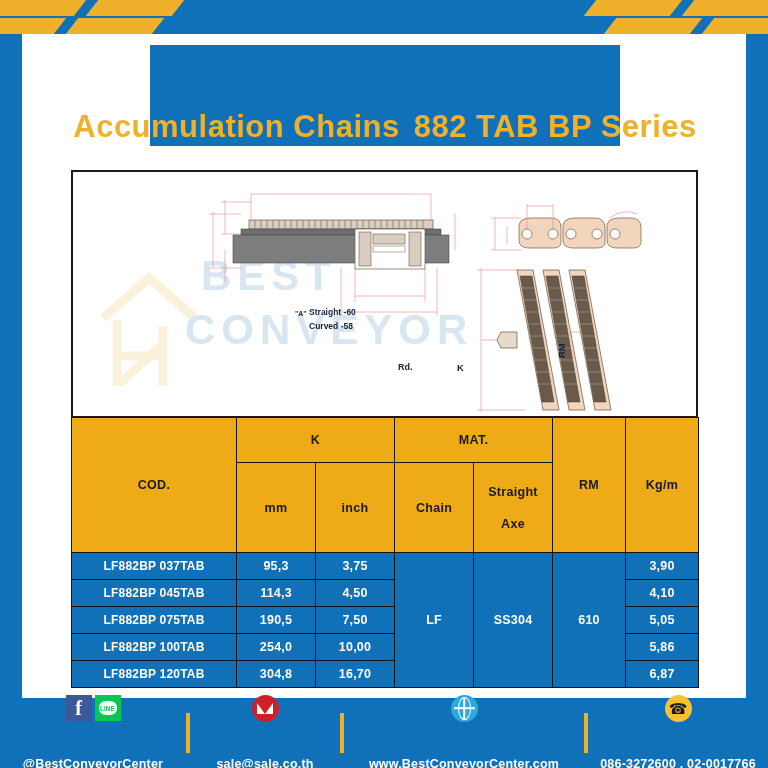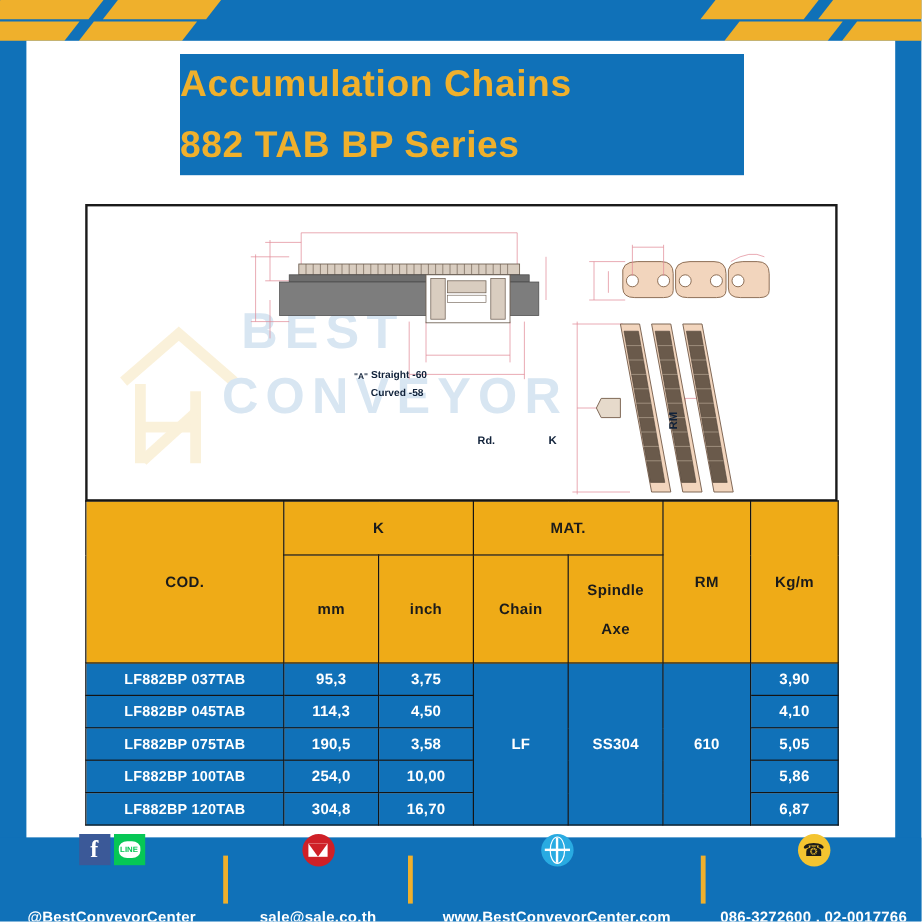--- a/index.html
+++ b/index.html
@@ -38,22 +38,22 @@
     width: 724px; height: 664px;
     background: #ffffff;
   }
 
   
   #title-banner {
     position: absolute;
     left: 128px; top: 11px;
     width: 470px; height: 101px;
     background: #1071b8;
-    display: flex; flex-direction: column;
-    align-items: flex-start; justify-content: center;
+    display: flex; flex-direction: row;
+    align-items: flex-end; justify-content: center;
     gap: 14px;
   }
   #title-banner .tline {
     color: #efb02c;
     font-weight: bold;
     font-size: 31px;
     letter-spacing: 0.5px;
     line-height: 1.18;
     white-space: nowrap;
   }
@@ -428,21 +428,21 @@
           <th colspan="2" style="height:45px">K</th>
           <th colspan="2" style="height:45px">MAT.</th>
           <th rowspan="2">RM</th>
           <th rowspan="2">Kg/m</th>
         </tr>
         <tr>
           <th style="height:90px">mm</th>
           <th style="height:90px">inch</th>
           <th style="height:90px">Chain</th>
           <th style="height:90px">
-            <div>Spindle</div>
+            <div>Straight</div>
             <div style="height:18px"></div>
             <div>Axe</div>
           </th>
         </tr>
       </thead>
       <tbody>
         <tr>
           <td class="code">LF882BP 037TAB</td>
           <td>95,3</td>
           <td>3,75</td>
@@ -453,21 +453,21 @@
         </tr>
         <tr>
           <td class="code">LF882BP 045TAB</td>
           <td>114,3</td>
           <td>4,50</td>
           <td>4,10</td>
         </tr>
         <tr>
           <td class="code">LF882BP 075TAB</td>
           <td>190,5</td>
-          <td>3,58</td>
+          <td>7,50</td>
           <td>5,05</td>
         </tr>
         <tr>
           <td class="code">LF882BP 100TAB</td>
           <td>254,0</td>
           <td>10,00</td>
           <td>5,86</td>
         </tr>
         <tr>
           <td class="code">LF882BP 120TAB</td>

